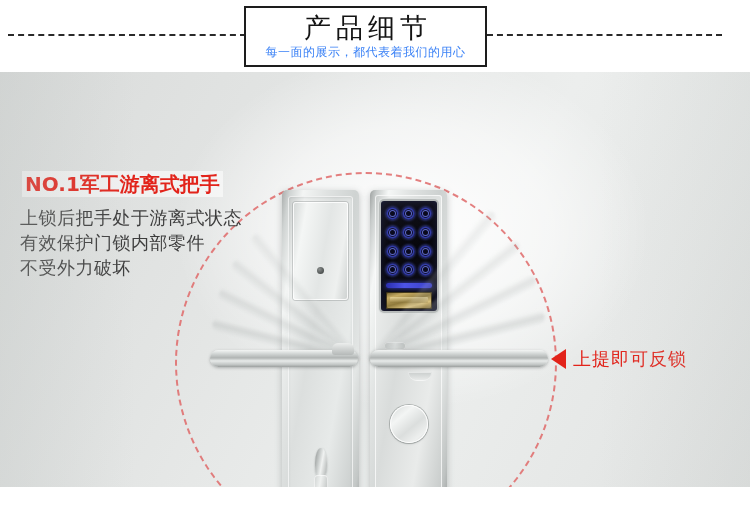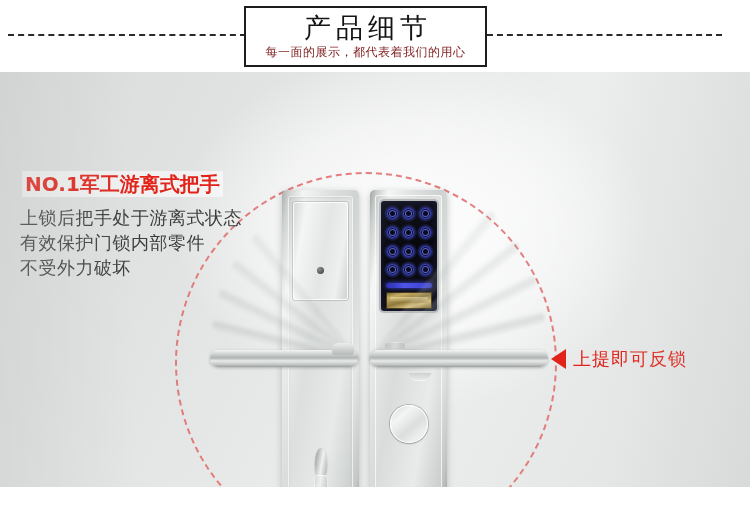--- a/index.html
+++ b/index.html
@@ -20,21 +20,21 @@
     position:absolute;left:244px;top:6px;width:243px;height:61px;
     border:2px solid #1d1d1d;background:#ffffff;box-sizing:border-box;
     display:flex;flex-direction:column;align-items:center;justify-content:center;
   }
   .title-main{
     font-size:27px;line-height:30px;color:#141414;letter-spacing:5px;
     font-family:"DejaVu Sans","Liberation Sans",sans-serif;
     text-indent:5px;font-weight:400;
   }
   .title-sub{
-    font-size:12px;line-height:16px;color:#7f1d1d;letter-spacing:0.5px;
+    font-size:12px;line-height:16px;color:#3b82f6;letter-spacing:0.5px;
     margin-top:1px;white-space:nowrap;
     font-family:"DejaVu Sans","Liberation Sans",sans-serif;
   }
 
   
   .stage{
     position:absolute;left:0;top:72px;width:750px;height:415px;overflow:hidden;
     background:
       radial-gradient(ellipse 330px 250px at 55% 38%, rgba(255,255,255,0.95) 0%, rgba(255,255,255,0.55) 42%, rgba(255,255,255,0) 72%),
       linear-gradient(118deg, #d9dbda 0%, #e2e4e3 30%, #eceeed 60%, #e6e8e7 82%, #dfe1e0 100%);

